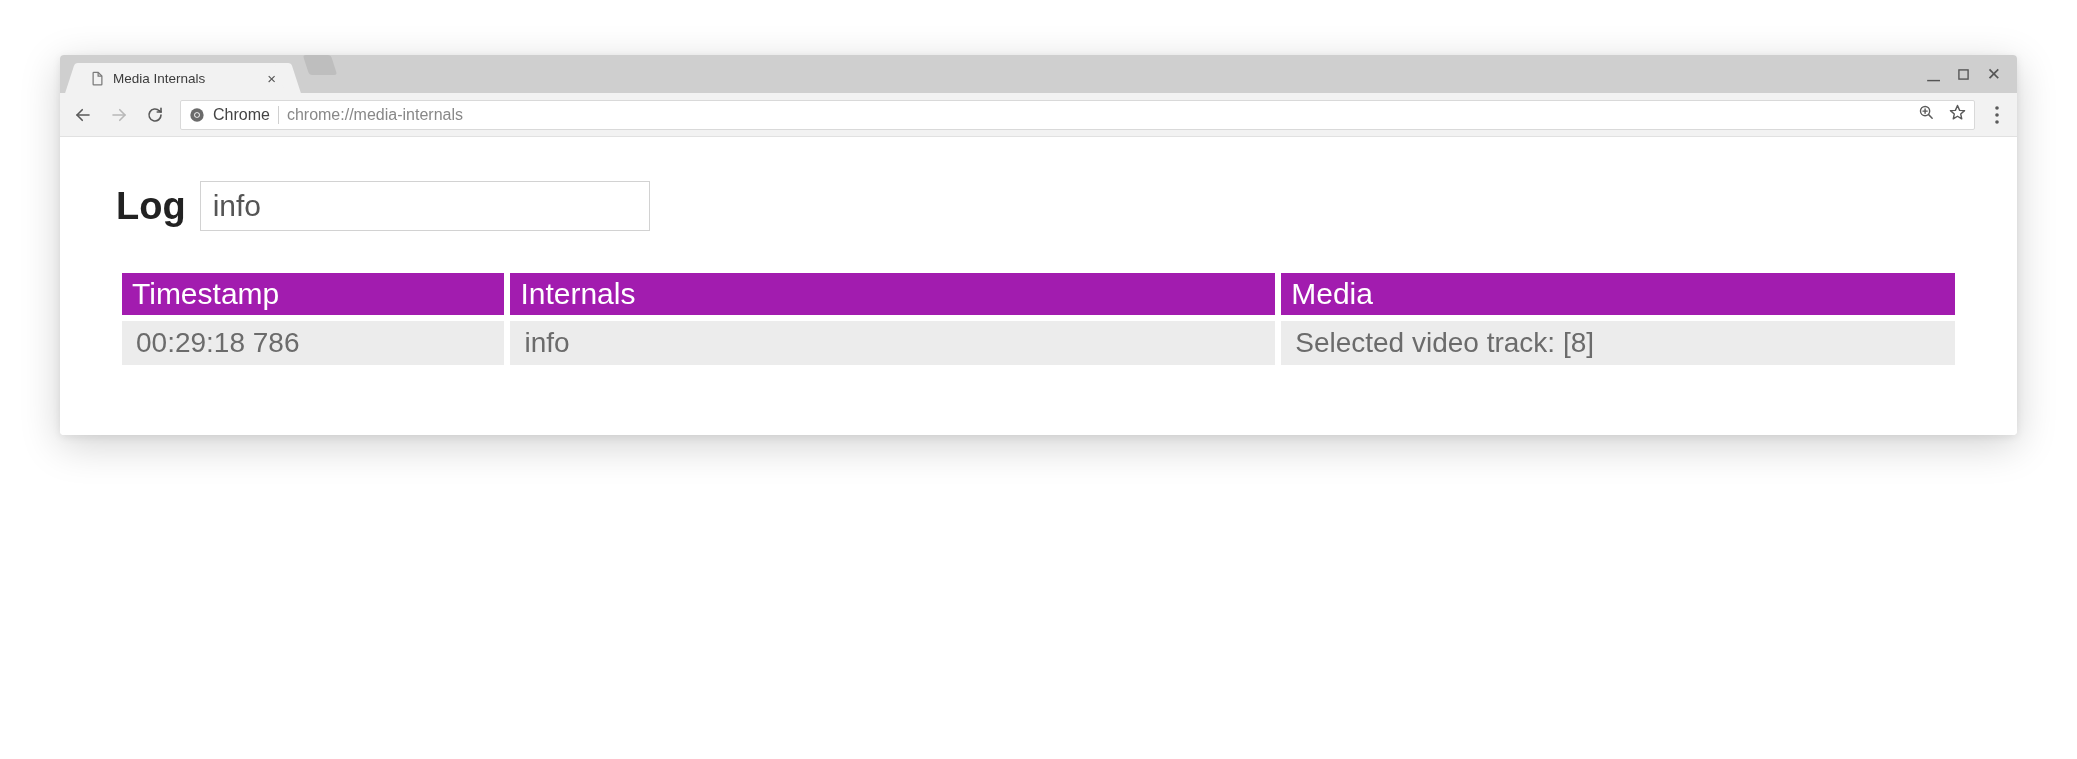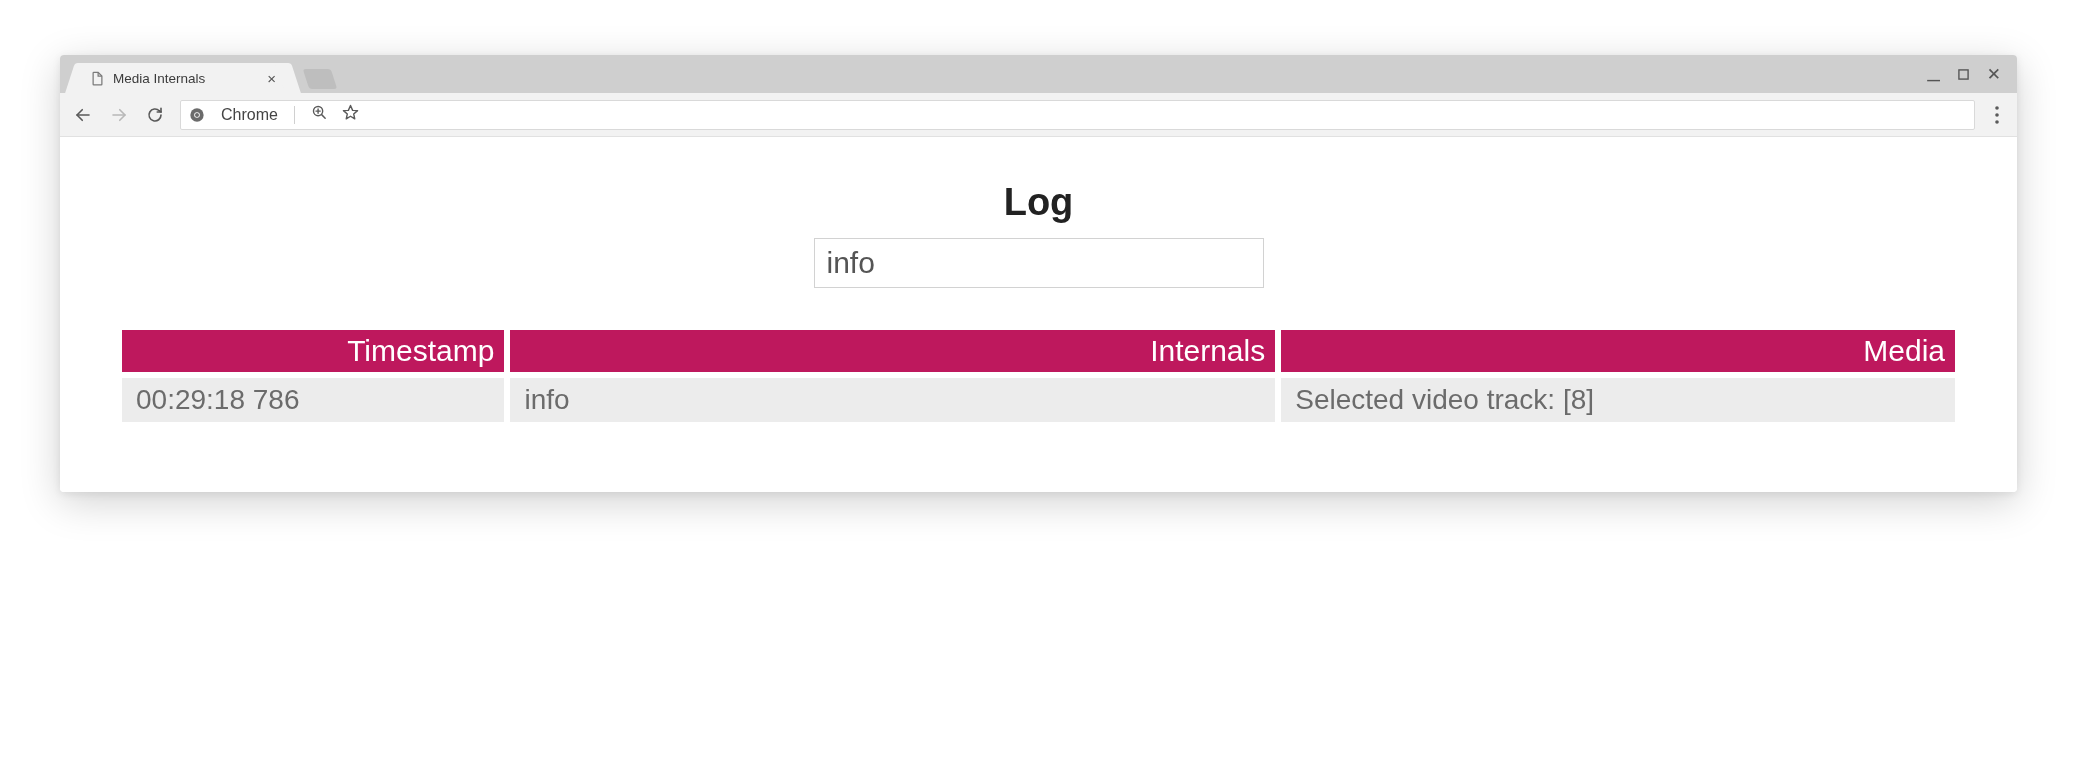--- a/index.html
+++ b/index.html
@@ -12,21 +12,21 @@
       background: #fff;
       border-radius: 4px;
       box-shadow: 0 10px 40px rgba(0,0,0,0.18), 0 2px 8px rgba(0,0,0,0.08);
       overflow: hidden;
     }
     
     .tab-strip {
       background: #CFCFCF;
       height: 38px;
       display: flex;
-      align-items: flex-end;
+      align-items: flex-start;
       padding: 0 10px 0 18px;
       position: relative;
     }
     .tab {
       background: #F2F2F2;
       height: 30px;
       min-width: 210px;
       display: flex;
       align-items: center;
       padding: 0 12px;
@@ -93,21 +93,21 @@
     .omnibox {
       flex: 1;
       background: #fff;
       border: 1px solid #D9D9D9;
       border-radius: 2px;
       height: 30px;
       display: flex;
       align-items: center;
       padding: 0 8px;
       font-size: 16px;
-      gap: 16px;
+      gap: 8px;
     }
     .omnibox .fav { display: inline-flex; align-items: center; }
     .omnibox .fav svg { width: 16px; height: 16px; }
     .omnibox .secure-label { color: #444; font-size: 16px; }
     .omnibox .divider { width: 1px; height: 18px; background: #D0D0D0; }
     .omnibox .url { color: #888; font-size: 16px; flex: 1; }
     .omni-right { display: flex; gap: 14px; align-items: center; color: #5a5a5a; }
     .omni-right svg { width: 17px; height: 17px; }
     .menu-dots { display:inline-flex; color:#5a5a5a; cursor:pointer; padding: 0 4px;}
     .menu-dots svg { width: 4px; height: 18px; }
@@ -115,21 +115,20 @@
     
     .page {
       background: #fff;
       padding: 44px 56px 64px 56px;
     }
     .log-header {
       display: flex;
       align-items: center;
       gap: 14px;
       margin-bottom: 36px;
-      flex-direction: column;
     }
     .log-title {
       font-size: 38px;
       font-weight: 700;
       color: #222;
     }
     .filter-input {
       font-size: 30px;
       font-family: inherit;
       color: #555;
@@ -141,25 +140,25 @@
       font-weight: 400;
     }
 
     table.log-table {
       width: 100%;
       border-collapse: separate;
       border-spacing: 6px 6px;
       font-size: 28px;
     }
     table.log-table th {
-      background: #be185d;
+      background: #a21caf;
       color: #fff;
       font-weight: 400;
       padding: 4px 10px;
-      text-align: right;
+      text-align: left;
       font-size: 30px;
     }
     table.log-table td {
       background: #ECECEC;
       color: #6b6b6b;
       padding: 6px 14px;
       font-size: 28px;
     }
     table.log-table th:nth-child(1), table.log-table td:nth-child(1) { width: 21%; }
     table.log-table th:nth-child(2), table.log-table td:nth-child(2) { width: 42%; }
@@ -217,20 +216,21 @@
     <div class="omnibox">
       <span class="fav">
         <svg viewBox="0 0 24 24">
             <circle cx="12" cy="12" r="10" fill="#6b6b6b"></circle>
             <circle cx="12" cy="12" r="4.2" fill="#fff"></circle>
             <circle cx="12" cy="12" r="3" fill="#6b6b6b"></circle>
           </svg>
       </span>
       <span class="secure-label">Chrome</span>
       <span class="divider"></span>
+      <span class="url">chrome://media-internals</span>
       <span class="omni-right">
         <span>
           <svg viewBox="0 0 24 24" fill="none" stroke="#5a5a5a" stroke-width="2" stroke-linecap="round">
               <circle cx="10" cy="10" r="6.5"></circle>
               <line x1="15" y1="15" x2="20" y2="20"></line>
               <line x1="10" y1="7" x2="10" y2="13"></line>
               <line x1="7" y1="10" x2="13" y2="10"></line>
             </svg>
         </span>
         <span>

